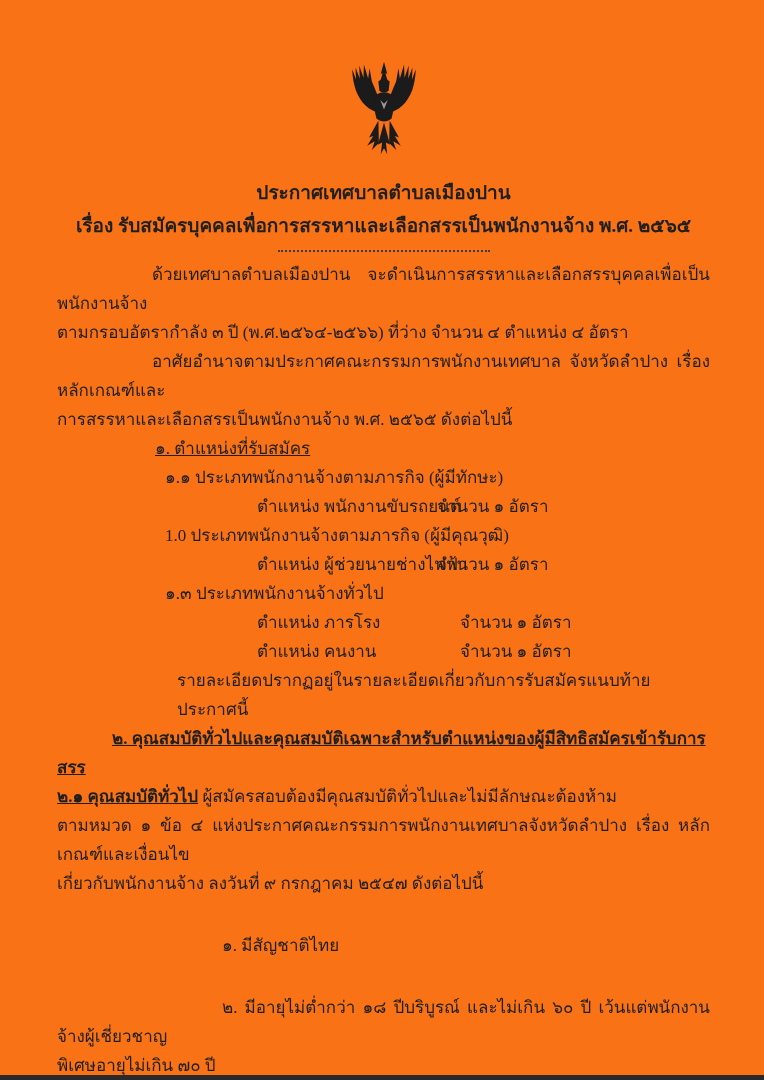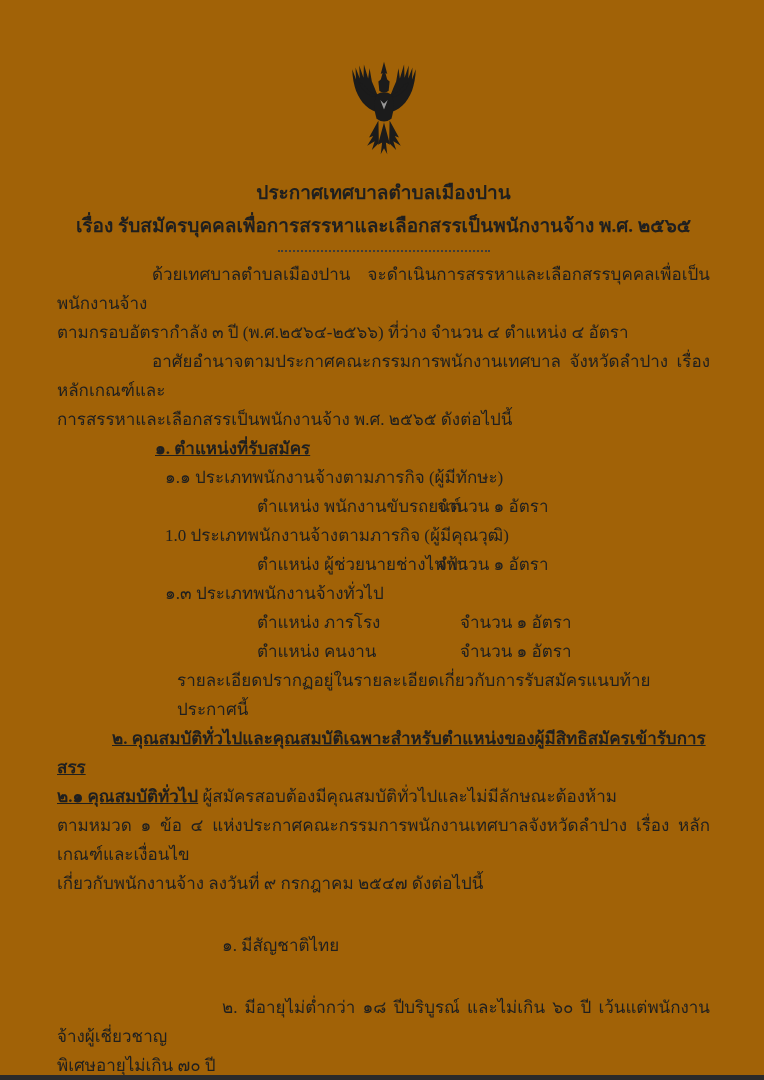--- a/index.html
+++ b/index.html
@@ -1,40 +1,40 @@
 <!DOCTYPE html>
 <html lang="th"><head>
 <meta charset="utf-8">
 <style>
   html,body{margin:0;padding:0;background:#e8e8e8;}
   .page{
     position:relative;
     width:764px;height:1080px;
     margin:0 auto;
-    background:#a16207;
+    background:#f97316;
     color:#1f1f1f;
     font-family:"Liberation Serif","DejaVu Serif",serif,sans-serif;
     font-size:17px;
     line-height:29px;
     overflow:hidden;
     box-sizing:border-box;
     padding:58px 54px 0 57px;
   }
   .center{text-align:center;}
   .emblem{display:block;margin:0 auto;width:112px;height:114px;}
   .title-block{margin-top:4px;font-weight:bold;font-size:19px;line-height:33px;}
   .divider-dots{
     width:212px;height:5px;margin:3px auto 8px auto;
     border-bottom:2px dotted #3c3c3c;
   }
   .para{margin:0;text-align:justify;}
   .para .ln{min-height:29px;}
   .para .ln:first-child{text-indent:var(--ind,0px);}
   .sec1-head{
-    margin:0 0 0 98px;font-weight:bold;
+    margin:0 0 0 98px;font-weight:normal;
   }
   .sec1-head .u{text-decoration:underline;}
   .group-label{margin-left:108px;}
   .pos-row{position:relative;padding-left:200px;}
   .pos-count{position:absolute;top:0;}
   .colA{left:380px;}
   .colB{left:403px;}
   .note-line{margin-left:120px;}
   .sec2-head{margin:0;font-weight:bold;}
   .sec2-head .ln{text-decoration:underline;}

